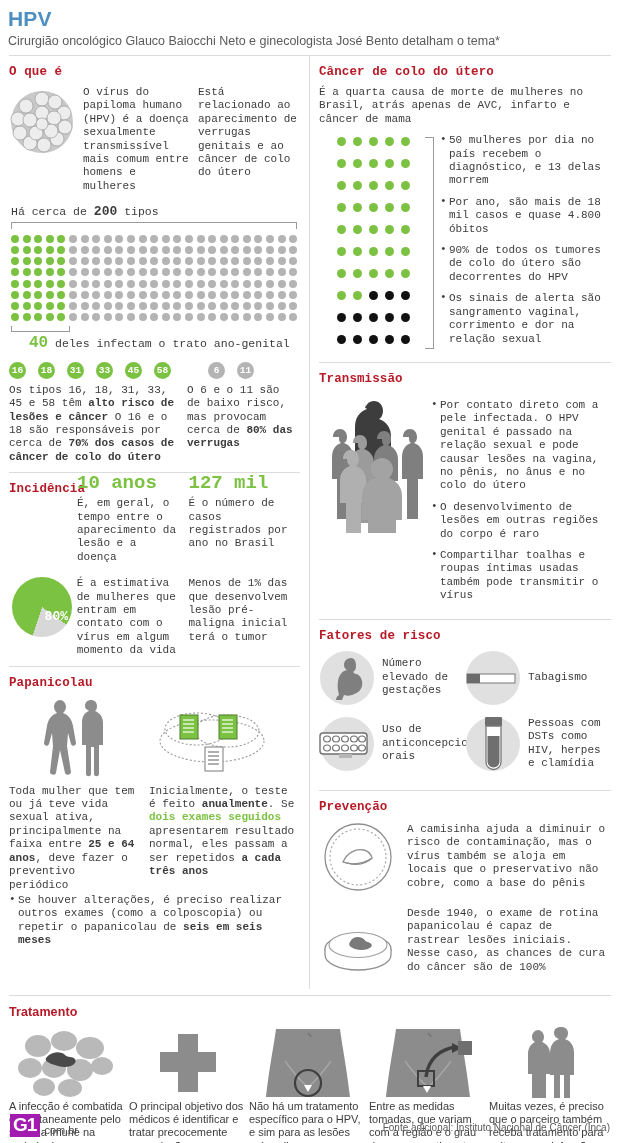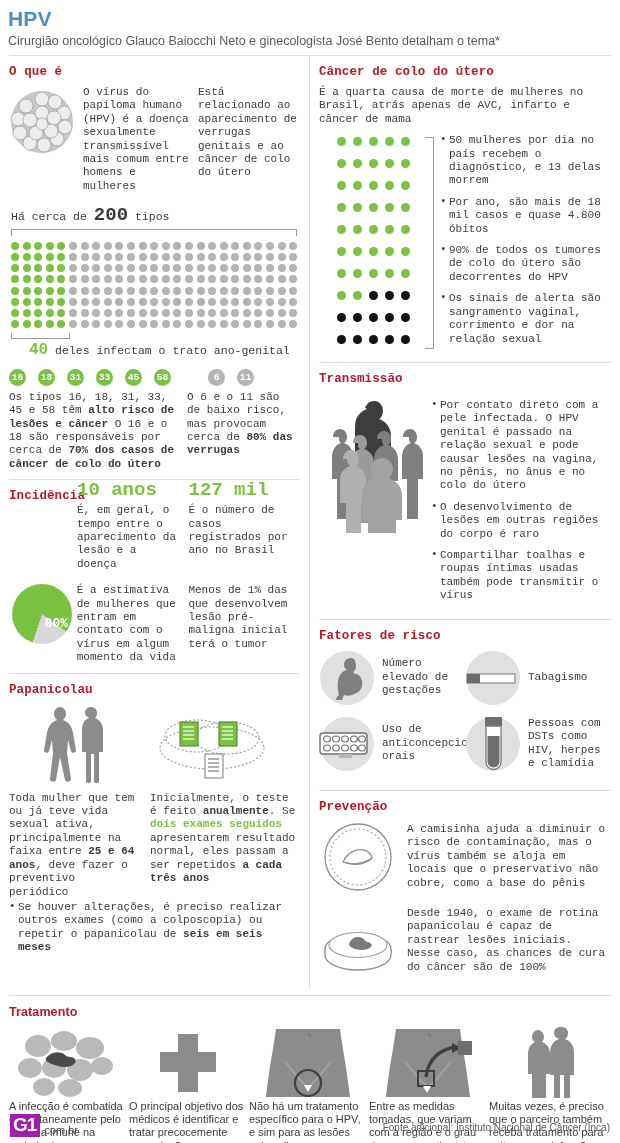--- a/index.html
+++ b/index.html
@@ -41,21 +41,21 @@
   }
 
   
   .oque { display: flex; gap: 8px; align-items: flex-start; }
   .virus-ico { width: 66px; height: 66px; flex: 0 0 66px; margin-top: 3px; }
   .oque-c1 { width: 110px; }
   .oque-c2 { width: 105px; }
 
   
   .types-cap { font-size: 11.5px; margin: 11px 0 3px 2px; }
-  .types-cap b { font-size: 19px; }
+  .types-cap b { font-size: 13px; }
   .bracket-top {
     height: 7px; border: 1px solid #9a9a9a; border-bottom: none; margin: 0 3px 4px 2px;
   }
   .dotgrid { display: grid; grid-template-columns: repeat(25, 11.6px); margin-left: 2px; }
   .dotgrid i { width: 8px; height: 8px; border-radius: 50%; display: block; margin: 1.6px 0; }
   .g { background: #7cc242; }
   .s { background: #b4b4b4; }
   .k { background: #111111; }
   .bracket-bot {
     height: 6px; border: 1px solid #9a9a9a; border-top: none; width: 59px; margin: 3px 0 0 2px;
@@ -88,21 +88,21 @@
     background: conic-gradient(from 198deg, #7cc242 0deg 288deg, #d8d8d8 288deg 360deg);
     position: relative;
   }
   .pie span {
     position: absolute; right: 4px; bottom: 13px; color: #fff; font-size: 13px; font-weight: bold;
   }
   .inc-row2 { display: flex; margin-top: 9px; }
 
   
   .pap-ico { display: flex; }
-  .pap-txt { display: flex; margin-top: 6px; justify-content: space-between; }
+  .pap-txt { display: flex; margin-top: 6px; }
   .pap-txt .a { width: 140px; padding-right: 10px; }
   .pap-txt .b { width: 150px; }
 
   
   .cvx { display: flex; margin-top: 6px; }
   .cdots { display: grid; grid-template-columns: repeat(5, 16px); margin: 2px 0 0 18px; }
   .cdots i { width: 9px; height: 9px; border-radius: 50%; display: block; margin: 3px 0; }
   .cbrace {
     width: 9px; margin: 5px 6px 5px 8px; border: 1px solid #9a9a9a; border-left: none;
   }

